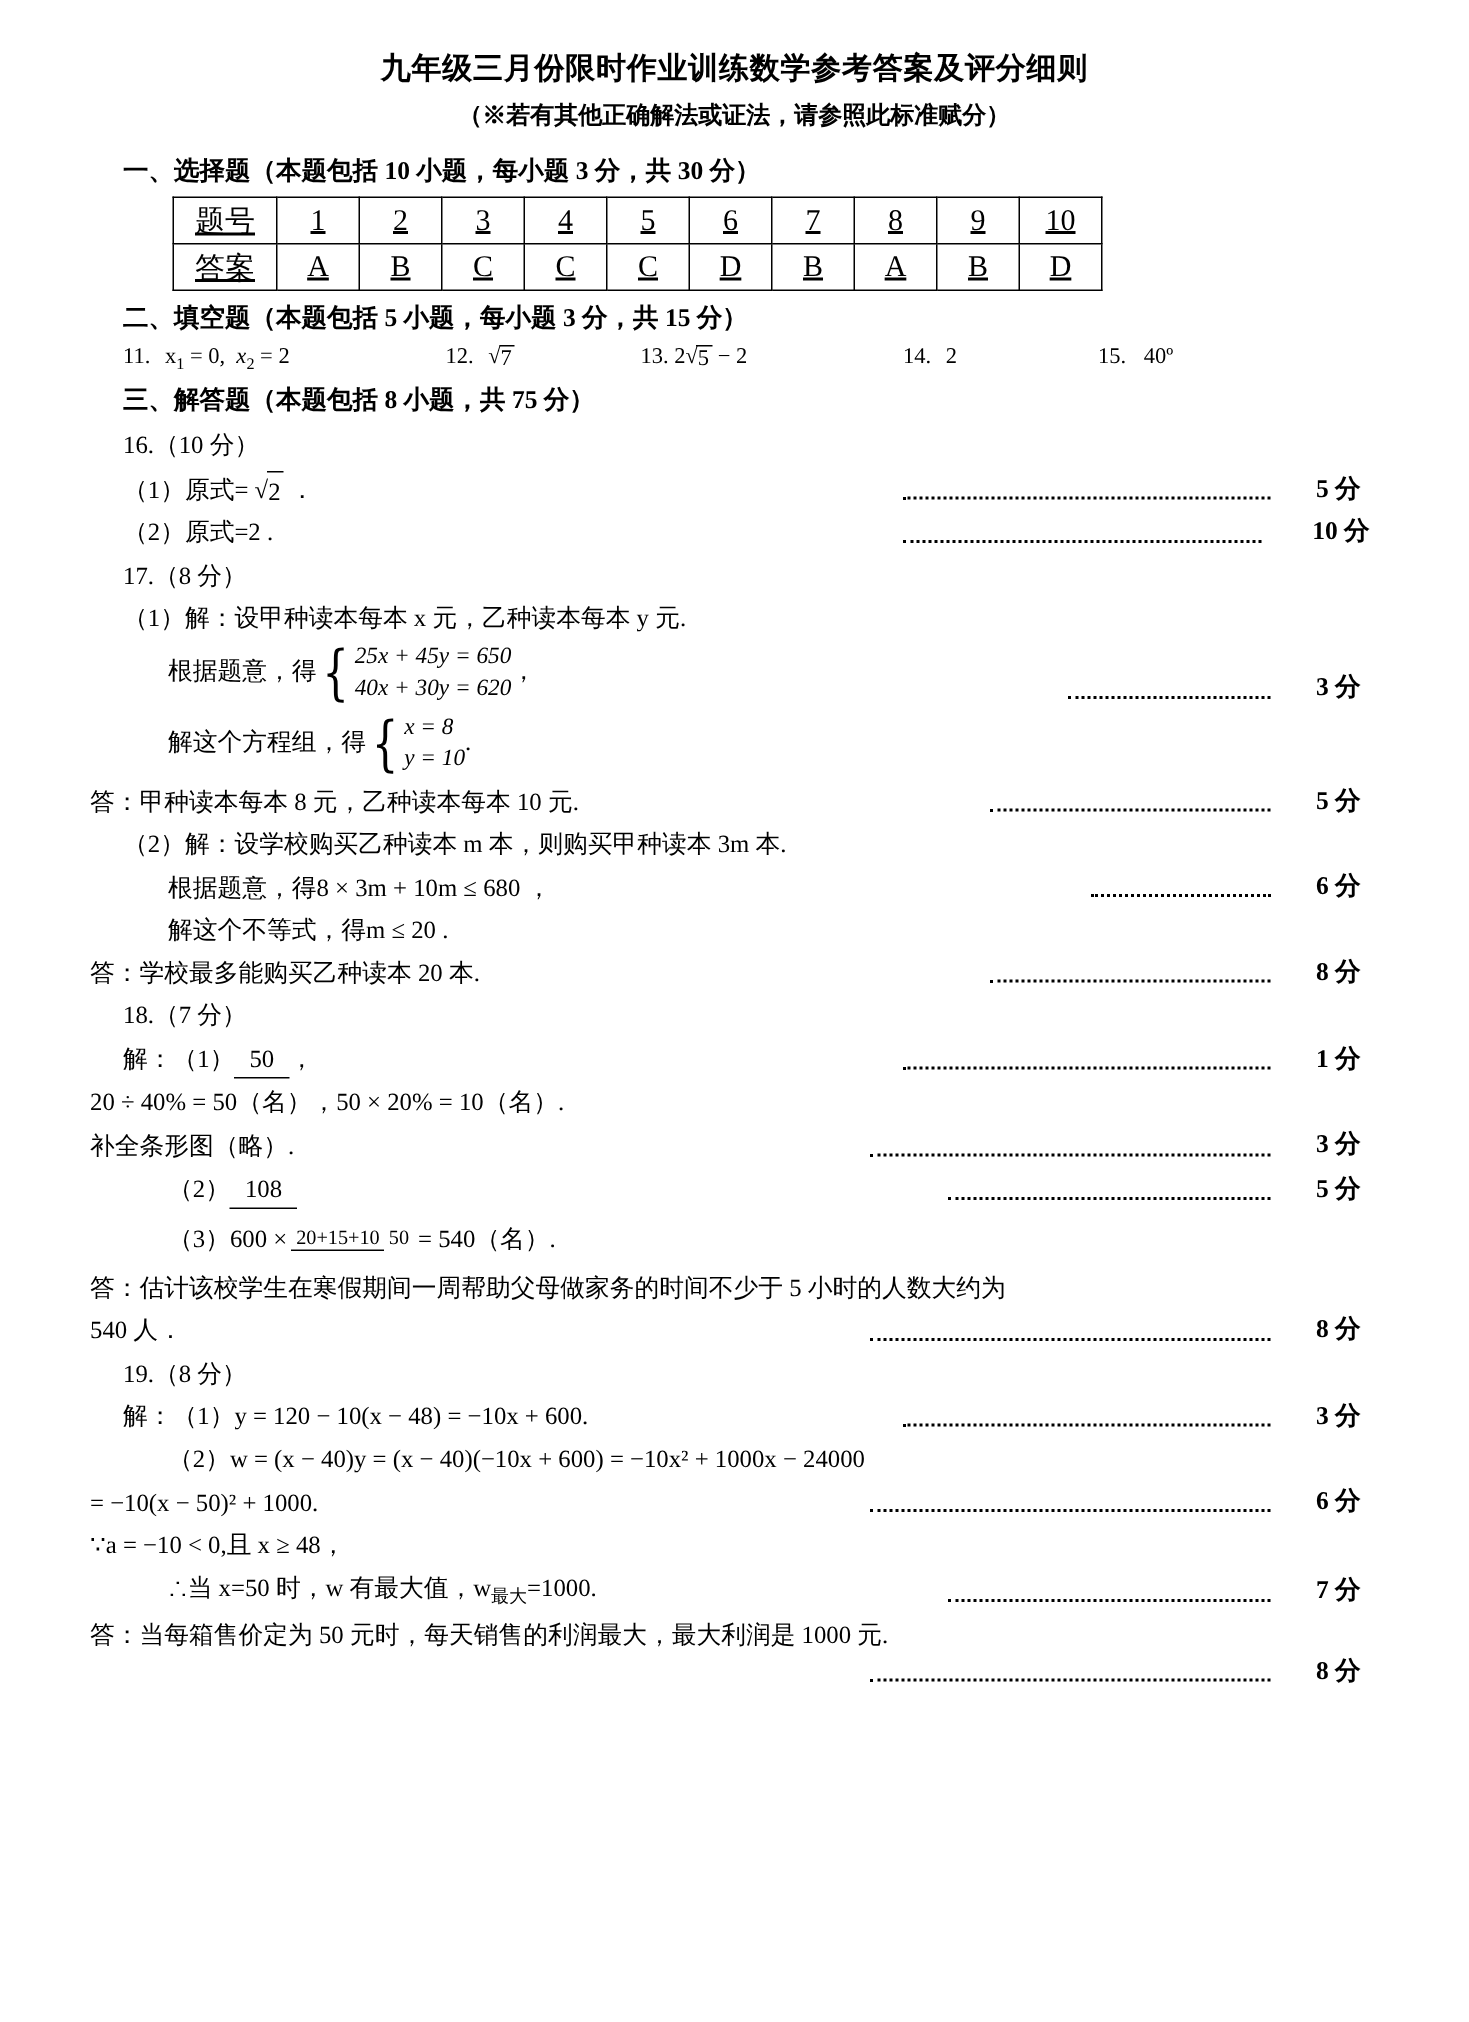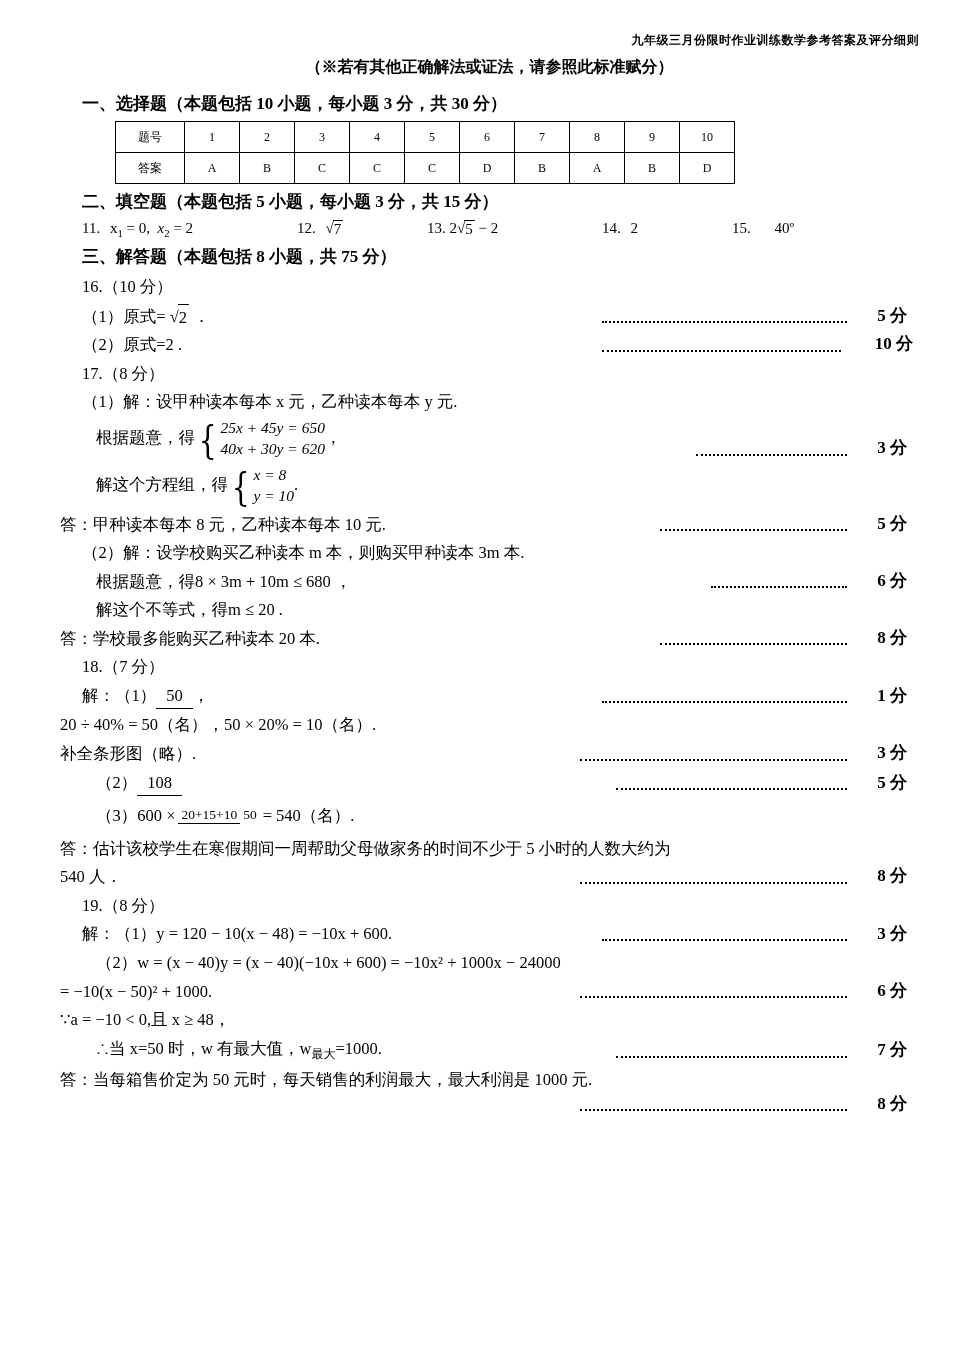--- a/index.html
+++ b/index.html
@@ -15,41 +15,42 @@
     font-size: 16.5px;
     position: relative;
     overflow: hidden;
   }
   .page {
     padding: 32px 60px 0 60px;
     box-sizing: border-box;
     width: 979px;
   }
   .title {
-    text-align: right;
+    text-align: center;
     font-weight: bold;
-    font-size: 12px;
+    font-size: 20px;
     letter-spacing: 0.5px;
     margin-bottom: 8px;
   }
   .subtitle {
     text-align: center;
     font-size: 16px;
     margin-bottom: 14px;
     font-weight: bold;
   }
   .section-head {
     font-weight: bold;
     font-size: 17px;
     margin: 6px 0 6px 22px;
   }
   table.ans-table {
     border-collapse: collapse;
     margin: 4px 0 6px 55px;
-    font-size: 12px;
+    font-size: 20px;
+    text-decoration: underline;
   }
   table.ans-table td {
     border: 1px solid #000;
     width: 52px;
     height: 28px;
     text-align: center;
     vertical-align: middle;
     font-family: "Liberation Serif", serif;
   }
   table.ans-table td.hdr {
@@ -64,21 +65,21 @@
   }
   .fill-item {
     display: inline-block;
   }
   .line {
     margin: 3px 0;
     line-height: 1.55;
     position: relative;
   }
   .indent1 { margin-left: 22px; }
-  .indent2 { margin-left: 36px; }
+  .indent2 { margin-left: 52px; }
   .indent3 { }
   .indent4 { }
   .dotrun {
     position: absolute;
     left: 520px;
     right: 72px;
     bottom: 6px;
     border-bottom: 2.2px dotted #000;
     height: 0;
   }
@@ -196,21 +197,21 @@
     <span class="fill-item" style="width:175px">
       <span>13.</span>
       <span>2√<span class="sqrt">5</span> − 2</span>
     </span>
     <span class="fill-item" style="width:130px">
       <span>14.</span>
       <span style="margin-left:6px">2</span>
     </span>
     <span class="fill-item">
       <span>15.</span>
-      <span style="margin-left:20px">40º</span>
+      <span style="margin-left:8px">40º</span>
     </span>
   </div>
 
   <div class="section-head">三、解答题（本题包括 8 小题，共 75 分）</div>
 
   <div class="line indent1">16.（10 分）</div>
   <div class="line indent1">
     <span>（1）原式= √<span class="sqrt">2</span> ．</span>
     <span class="dotrun"></span>
     <span class="scorepos">5 分</span>

